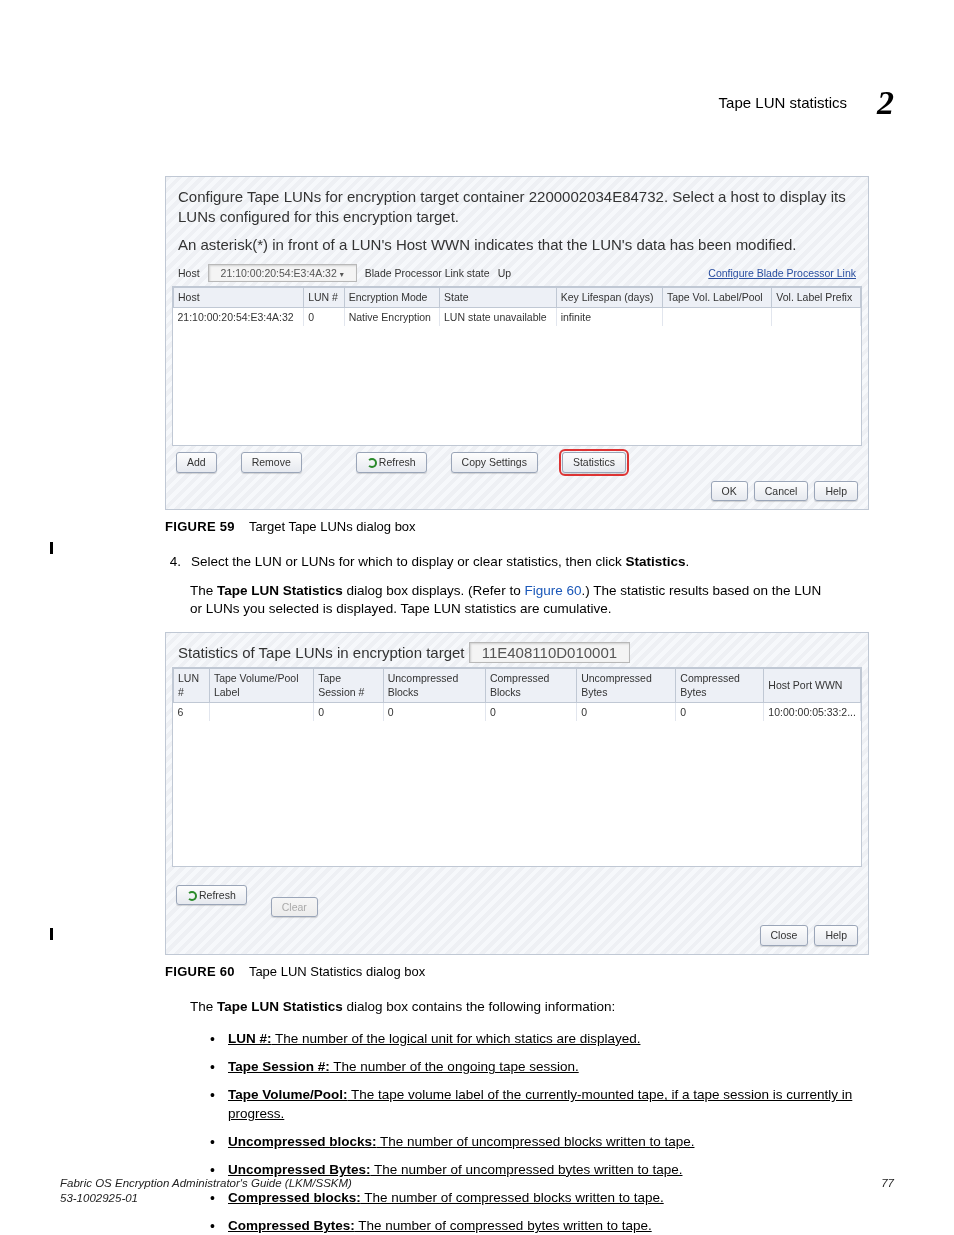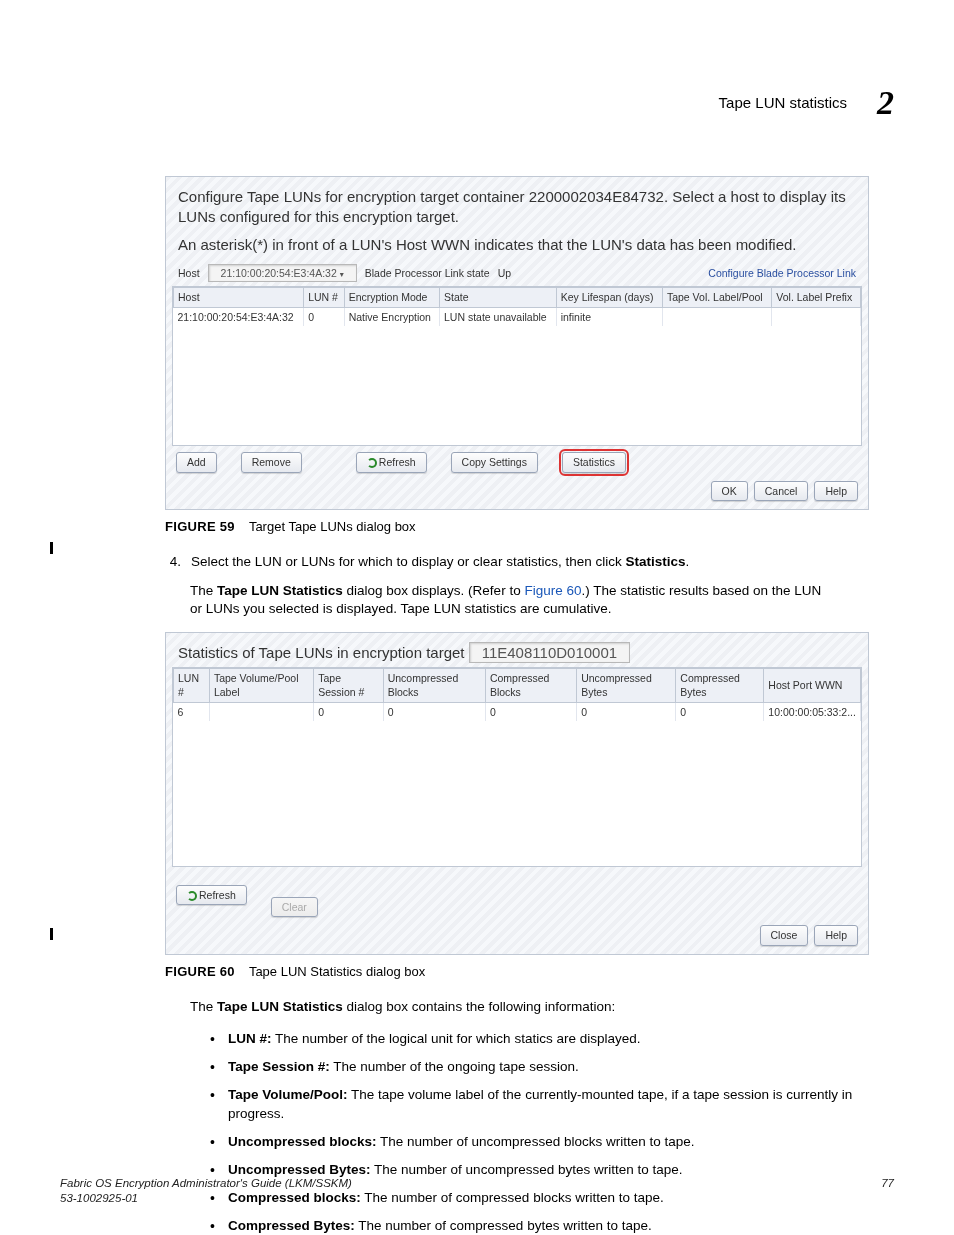--- a/index.html
+++ b/index.html
@@ -27,21 +27,21 @@
     color:#333;
     position:relative;
     margin-left:105px;
     margin-right:25px;
   }
   .dlg-inner { background:#fff; border:1px solid #c0c8d4; min-height:160px; }
   .dlg .info { padding:4px 6px; color:#333; font-size:15px; }
   .dlg .toolbar { padding:4px 6px; display:flex; align-items:center; gap:8px; font-size:10.5px; }
   .dlg .toolbar .lbl { }
   .dlg .rofield { border:1px solid #b8b8b8; background:#f4f4f4; padding:1px 12px; border-radius:0; color:#555; box-shadow:inset 1px 1px 2px rgba(0,0,0,.15); }
-  .dlg .linkbtn { color:#2a4fa0; cursor:pointer;text-align:center; }
+  .dlg .linkbtn { color:#2a4fa0; text-decoration:underline; cursor:pointer;text-align:center; }
   .dlg table { border-collapse:collapse; width:100%; font-size:10.5px; }
   .dlg th { text-align:left; font-weight:normal; color:#333; border:1px solid #c0c8d4; padding:2px 4px; background:#edf0f6; }
   .dlg td { border-right:1px solid #e2e6ee; padding:2px 4px; color:#333; }
   .btnrow { padding:6px 4px 2px; display:flex; gap:24px; align-items:center; }
   .btnrow .spacer { flex:1; }
   .btn { border:1px solid #9aa5b8; border-radius:3px; padding:2px 10px; font-size:10.5px; background:linear-gradient(#fdfdfd,#e6e9ef); color:#333; box-shadow:0 1px 1px rgba(0,0,0,.15); }
   .btn.hl { outline:2px solid #d33; outline-offset:1px; }
   .btn.disabled { color:#aaa; background:linear-gradient(#f6f6f6,#ececec);margin-top:24px; }
   .refresh-ic { display:inline-block; width:10px; height:10px; border:2px solid #2a8a2a; border-left-color:transparent; border-radius:50%; vertical-align:-2px; margin-right:2px; }
   .ok-cancel { display:flex; gap:6px; justify-content:flex-end; padding:6px 4px 2px; }
@@ -50,21 +50,21 @@
   .figcap .figlabel { font-weight:bold; letter-spacing:.3px; margin-right:14px; }
 
   .body-ind { margin-left:130px; margin-right:60px; }
   .step { display:flex; gap:10px; margin:6px 0 10px 105px; }
   .step .num { width:16px; text-align:right; }
   .step .txt { flex:1; }
   .bold { font-weight:bold; }
   a.reflink { color:#1a57b8; text-decoration:none; }
 
   ul.desc { margin:10px 0 0 150px; padding:0; list-style:none; }
-  ul.desc li { position:relative; padding-left:18px; margin:10px 0; }
+  ul.desc li { position:relative; padding-left:18px; margin:10px 0;text-decoration:underline; }
   ul.desc li::before { content:"•"; position:absolute; left:0; top:0; font-size:14px; }
 
   .footer { position:absolute; bottom:28px; left:60px; right:60px; display:flex; justify-content:space-between; font-size:11.5px; font-style:italic; color:#222; }
 </style>
 </head>
 <body>
 
 <div class="hdr">
   <span class="title">Tape LUN statistics</span>
   <span class="chapnum">2</span>

